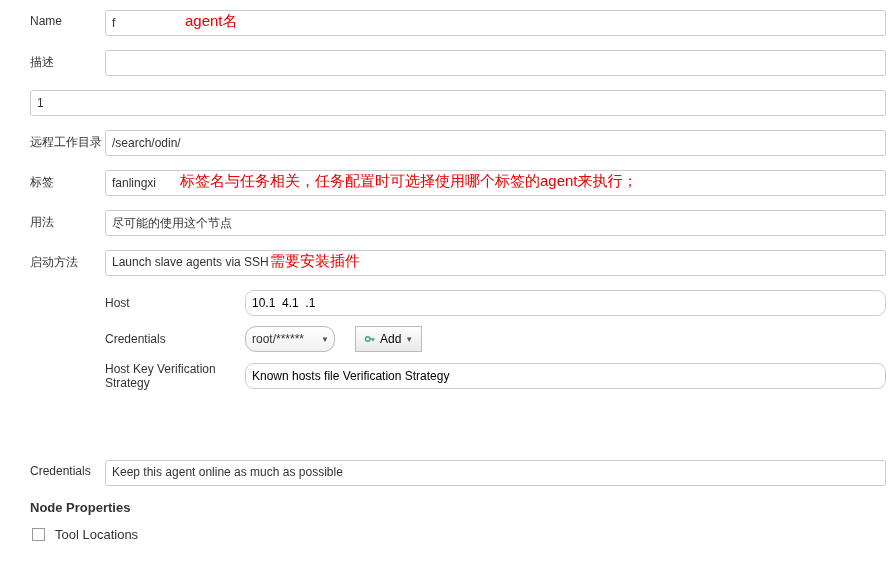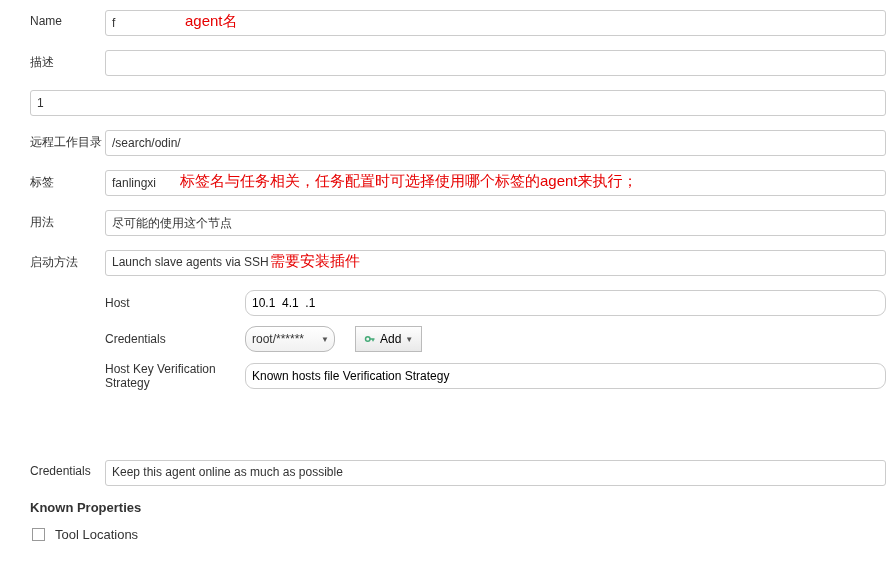--- a/index.html
+++ b/index.html
@@ -221,21 +221,21 @@
 
   <div class="gap-block"></div>
 
   <div class="form-row">
     <div class="form-label">Credentials</div>
     <div class="form-input-wrap">
       <div class="text-input select-like">Keep this agent online as much as possible</div>
     </div>
   </div>
 
-  <div class="section-title">Known Properties</div>
+  <div class="section-title">Node Properties</div>
 
 
   <div class="checkbox-row">
     <div class="checkbox"></div>
     <span>Tool Locations</span>
   </div>
 
 </div>
 
 </body></html>

